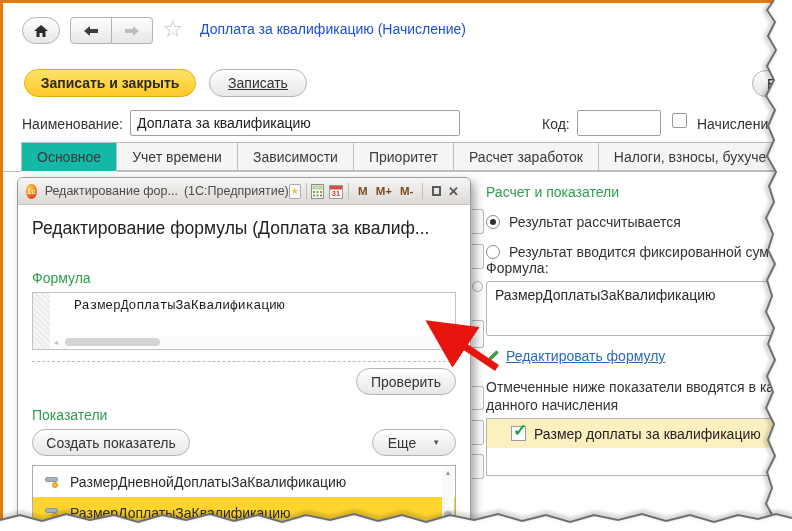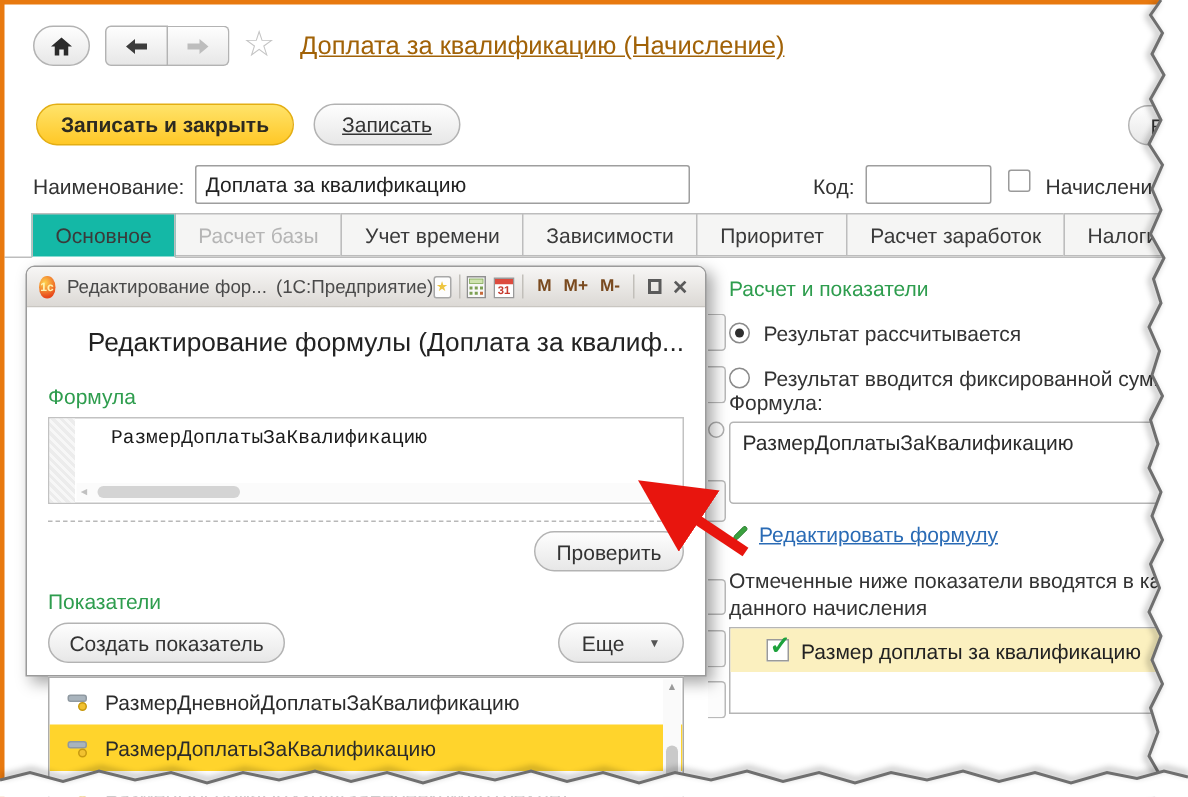--- a/index.html
+++ b/index.html
@@ -19,21 +19,21 @@
   .tbox { border:1px solid #9e9e9e; border-radius:2px; background:#fff; font-size:14px;
           padding:2px 6px; font-family:"Liberation Sans", sans-serif; color:#222; }
   .green { color:#2e9d4e; font-size:14px; }
 
   
   .home-btn { position:absolute; left:22px; top:17px; width:38px; height:27px; }
   .nav-group { position:absolute; left:70px; top:17px; display:flex; }
   .nav-back { width:42px; height:27px; border-radius:4px 0 0 4px; }
   .nav-fwd  { width:41px; height:27px; border-radius:0 4px 4px 0; border-left:none; }
   .fav-star { position:absolute; left:162px; top:15px; font-size:24px; color:#c4c4c4; }
-  .page-title { position:absolute; left:200px; top:21px; font-size:17px; color:#a16207;text-decoration:underline; }
+  .page-title { position:absolute; left:200px; top:21px; font-size:14px; color:#1d4ed8; }
 
   .save-close { position:absolute; left:24px; top:69px; width:172px; height:28px; }
   .save-btn   { position:absolute; left:209px; top:69px; width:98px;  height:28px;text-decoration:underline; }
   .more-top   { position:absolute; left:752px; top:70px; width:46px; height:27px; justify-content:flex-start; padding-left:14px; }
 
   .name-label { position:absolute; left:22px; top:116px; font-size:14px; color:#333; }
   .name-input { position:absolute; left:130px; top:110px; width:330px; height:26px; }
   .code-label { position:absolute; left:542px; top:116px; font-size:14px; color:#333; }
   .code-input { position:absolute; left:577px; top:110px; width:84px; height:26px; }
   .use-check  { position:absolute; left:672px; top:113px; width:15px; height:15px; border:1px solid #9a9a9a; background:#fff; border-radius:2px; }
@@ -47,41 +47,41 @@
   .tab.active { background:#14b8a6; border-bottom:1px solid #fff; height:30px; position:relative; z-index:3; }
   .tab.disabled { color:#b5b5b5; }
 
   
   .frag { position:absolute; left:472px; width:12px; border:1px solid #b9b9b9; border-left:none;
           border-radius:0 3px 3px 0; background:#fcfcfc; z-index:1; }
   .frag-circle { position:absolute; left:472px; width:11px; height:11px; border:1px solid #b0b0b0;
                  border-radius:50%; background:#fff; z-index:1; }
 
   
-  .dialog { position:absolute; left:17px; top:177px; width:454px; height:274px; background:#fff;
+  .dialog { position:absolute; left:17px; top:177px; width:454px; height:354px; background:#fff;
             border:1px solid #9b9b9b; border-radius:6px 6px 0 0;
             box-shadow:4px 4px 10px rgba(0,0,0,.35); z-index:5; }
   .dlg-titlebar { height:27px; background:linear-gradient(#f7f6f5,#dcd9d5); border-bottom:1px solid #c9c6c1;
                   border-radius:5px 5px 0 0; display:flex; align-items:center; padding:0 8px; }
   .dlg-logo { width:15px; height:15px; border-radius:50%;
               background:radial-gradient(circle at 35% 30%, #ffd24d, #e8491b 75%);
               color:#fff3b0; font-size:8px; font-weight:bold; display:flex; align-items:center; justify-content:center; }
   .dlg-title { font-size:12.5px; color:#4a4a4a; margin-left:8px; white-space:nowrap; }
   .dlg-app { font-size:12.5px; color:#4a4a4a; margin-left:6px; flex:1; white-space:nowrap; }
   .tb-sep { width:1px; height:16px; background:#c2bfba; margin:0 5px; }
   .tb-ic { display:flex; align-items:center; justify-content:center; }
   .star-box { width:16px; height:15px; background:#fdfdfd; border:1px solid #a8a8a8; border-radius:2px;
               font-size:9px; color:#edc53f; line-height:13px; text-align:center; }
   .m-btn { font-size:11.5px; font-weight:bold; color:#7a4a1f; padding:0 4px; }
   .max-box { width:11px; height:10px; border:2px solid #5a5a5a; margin:0 4px; }
   .close-x { font-size:13px; color:#5a5a5a; font-weight:bold; padding:0 3px; }
 
   .dlg-body { padding:9px 14px 0 14px; }
-  .dlg-heading { font-size:17.5px; color:#222; margin-top:4px; white-space:nowrap; overflow:hidden;text-align:right; }
-  .lbl-formula { margin-top:17px; }
+  .dlg-heading { font-size:17.5px; color:#222; margin-top:4px; white-space:nowrap; overflow:hidden; }
+  .lbl-formula { margin-top:31px; }
   .formula-box { position:relative; margin-top:6px; height:58px; border:1px solid #c2c2c2; background:#fff; }
   .formula-gutter { position:absolute; left:0; top:0; bottom:0; width:17px;
                     background:repeating-linear-gradient(45deg,#ececec 0 2px,#f7f7f7 2px 4px); }
   .formula-text { position:absolute; left:17px; top:5px; padding-left:24px;
                   font-family:"Liberation Mono","DejaVu Sans Mono",monospace; font-size:13px; color:#1a1a1a; white-space:nowrap; }
   .hscroll { position:absolute; left:18px; right:1px; bottom:1px; height:12px; background:#fbfbfb;
              display:flex; align-items:center; }
   .hs-arrow { font-size:7px; color:#c0c0c0; width:10px; text-align:center; }
   .hs-left { margin-right:auto; } .hs-right { margin-left:auto; }
   .hs-thumb { position:absolute; left:14px; top:2px; width:95px; height:8px; background:#d4d4d4; border-radius:4px; }
@@ -161,21 +161,20 @@
   <div class="name-label">Наименование:</div>
   <input class="tbox name-input" value="Доплата за квалификацию" style="">
   <div class="code-label">Код:</div>
   <input class="tbox code-input" value="" style="">
   <div class="use-check"></div>
   <div class="use-label">Начисление б</div>
 
   <div class="tabline"></div>
   <div class="tabbar">
     <div class="tab active">Основное</div>
-    <div class="tab disabled">Расчет базы</div>
     <div class="tab">Учет времени</div>
     <div class="tab">Зависимости</div>
     <div class="tab">Приоритет</div>
     <div class="tab">Расчет заработок</div>
     <div class="tab">Налоги, взносы, бухуче</div>
   </div>
 
   <div class="frag" style="top:209px;height:25px;"></div>
   <div class="frag" style="top:244px;height:25px;"></div>
   <div class="frag-circle" style="top:281px;"></div>

